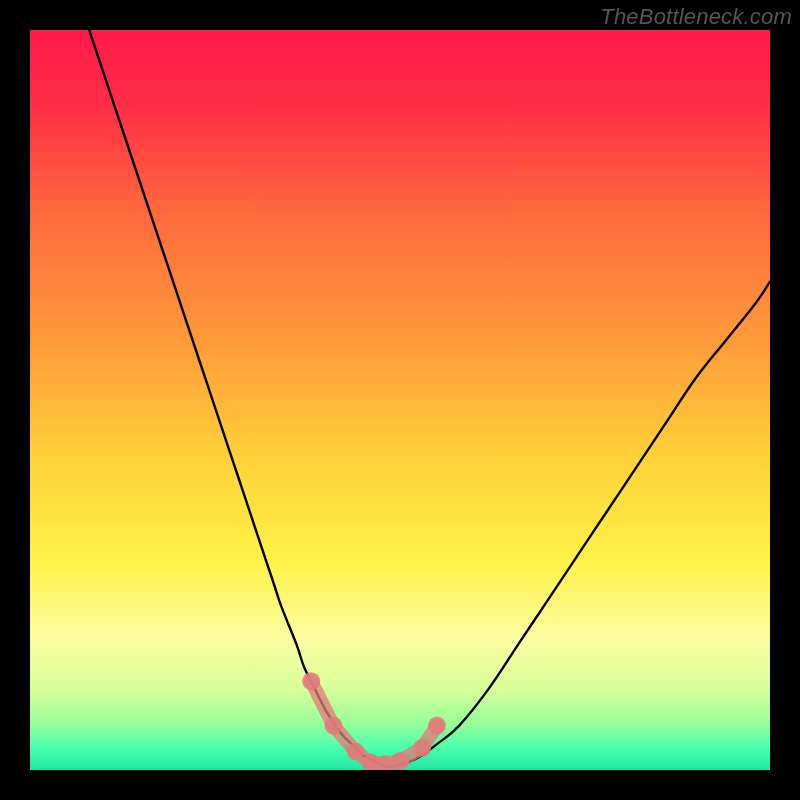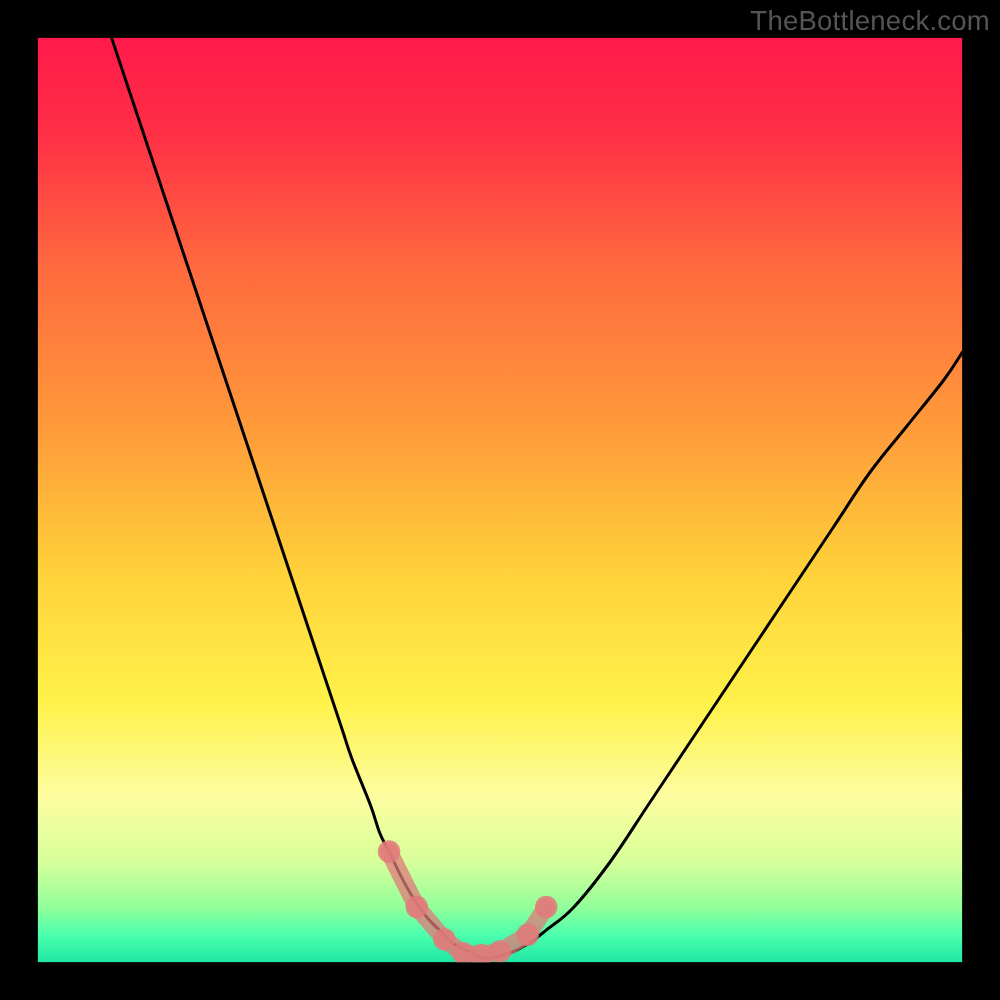--- a/index.html
+++ b/index.html
@@ -44,20 +44,21 @@
   }
   .watermark {
     position: absolute;
     top: 4px;
     right: 8px;
     color: #555;
     font-size: 22px;
     font-weight: 500;
     letter-spacing: 0.2px;
     user-select: none;
+    font-style: italic;
   }
 </style>
 </head>
 <body>
 
 <div class="frame">
 
   <div class="watermark">TheBottleneck.com</div>
 
   <div class="plot">

